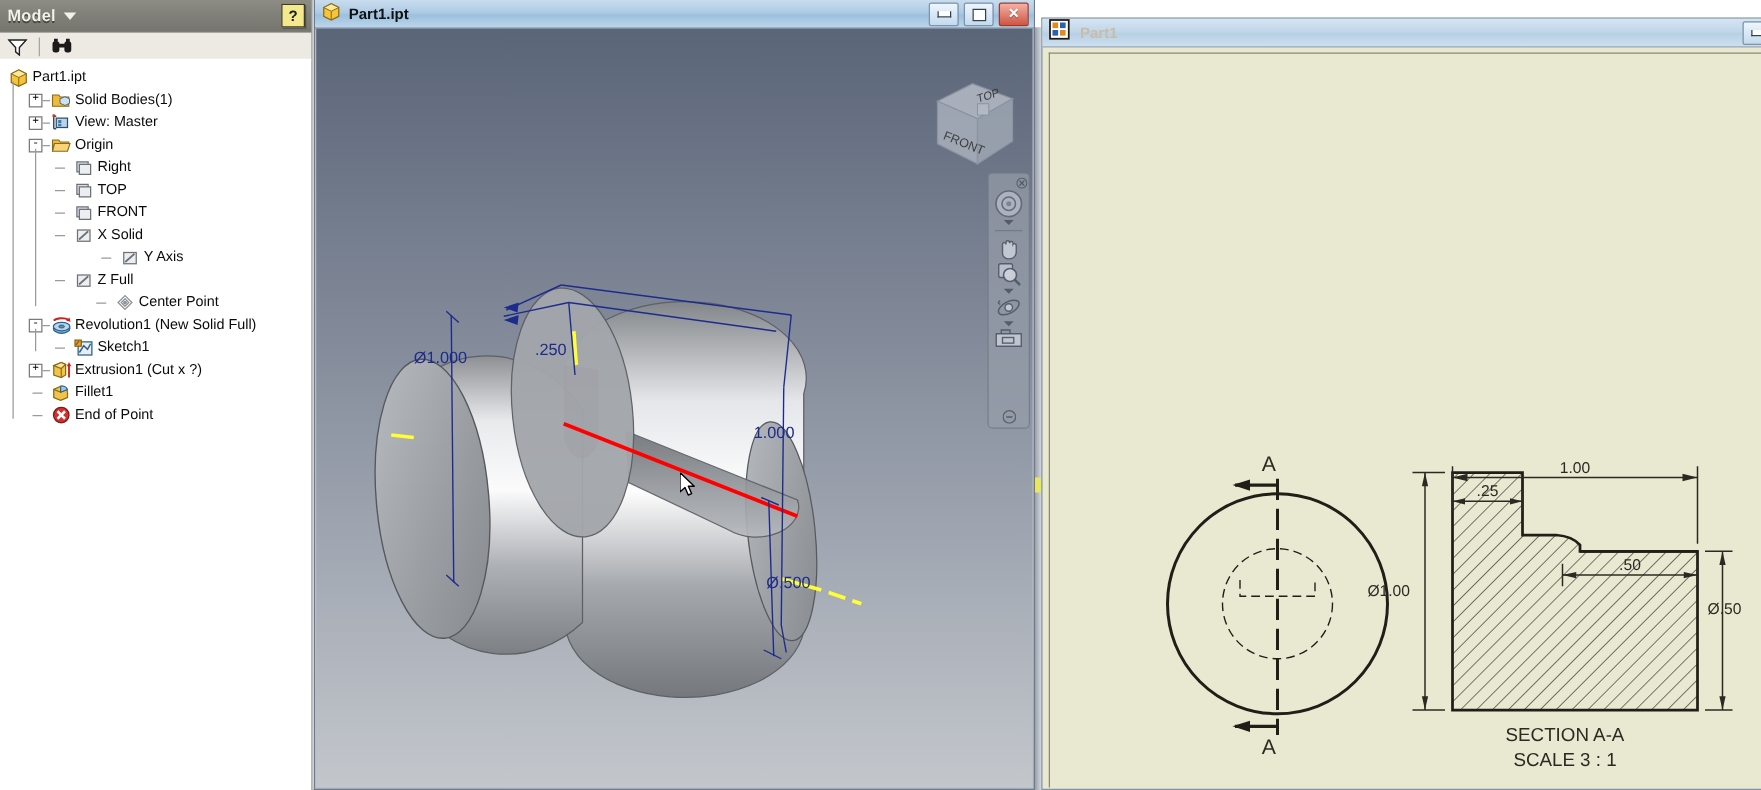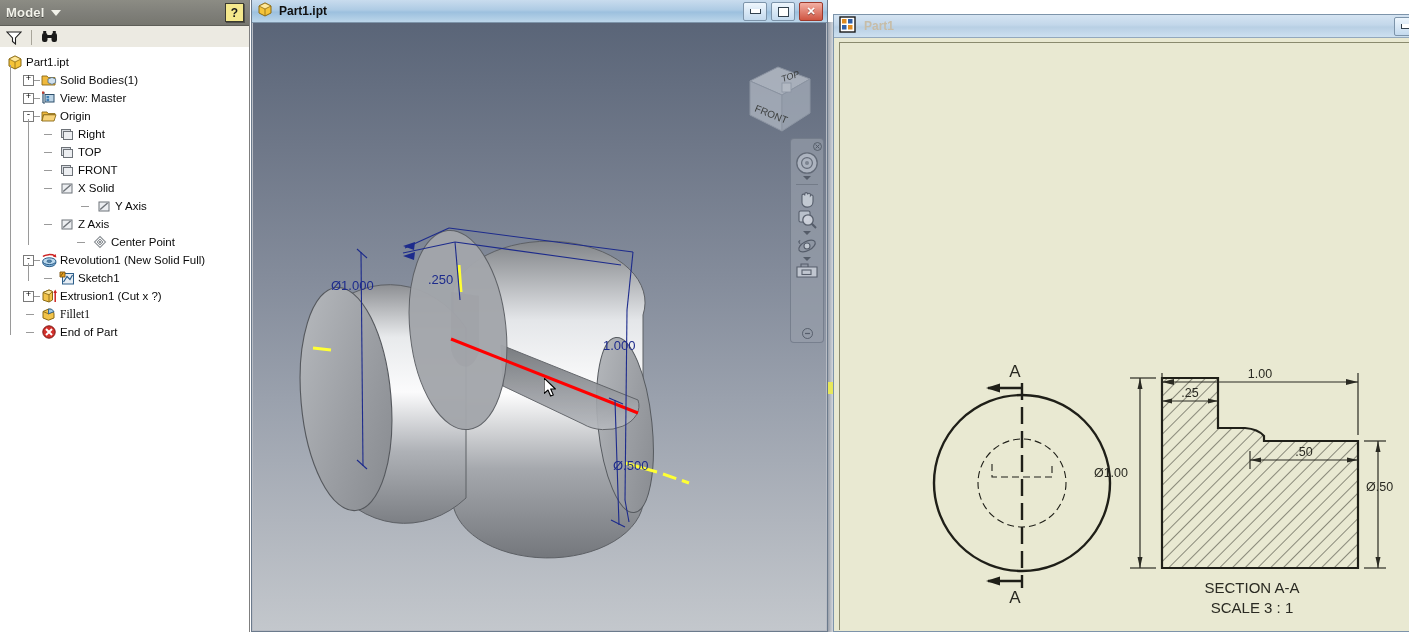--- a/index.html
+++ b/index.html
@@ -310,21 +310,21 @@
       </div>
       <div class="tree-row" style="padding-left: 41px;">
         <span class="conn" style="width: 8px; margin-left: 3px;"></span>
         <span style="width: 6px; flex: 0 0 auto;"></span>
         <span class="ico">
           <svg width="16" height="16" viewBox="0 0 16 16">
             <rect x="3" y="4" width="10" height="9" fill="#eceef1" stroke="#6d7278" stroke-width="1"></rect>
             <line x1="4.2" y1="11.6" x2="11.6" y2="5" stroke="#6d7278" stroke-width="1.4"></line>
           </svg>
         </span>
-        <span class="tree-label">Z Axis</span>
+        <span class="tree-label">Z Full</span>
       </div>
       <div class="tree-row" style="padding-left: 41px; margin-left: 33px;">
         <span class="conn" style="width: 8px; margin-left: 3px;"></span>
         <span style="width: 6px; flex: 0 0 auto;"></span>
         <span class="ico">
           <svg width="16" height="16" viewBox="0 0 16 16">
             <polygon points="8,2.5 13.5,8 8,13.5 2.5,8" fill="none" stroke="#8e9398" stroke-width="1.1"></polygon>
             <polygon points="8,5 11,8 8,11 5,8" fill="none" stroke="#8e9398" stroke-width="1"></polygon>
             <circle cx="8" cy="8" r="1.5" fill="#8e9398"></circle>
           </svg>
@@ -365,42 +365,42 @@
           <svg width="17" height="16" viewBox="0 0 17 16">
             <polygon points="2,4.5 8,2 11.5,3.5 11.5,12 8,14 2,12" fill="#f2c349" stroke="#8a6a14" stroke-width="1"></polygon>
             <polygon points="2,4.5 8,6.8 11.5,3.5 8,2" fill="#fbe394" stroke="#8a6a14" stroke-width=".9"></polygon>
             <line x1="8" y1="6.8" x2="8" y2="14" stroke="#8a6a14" stroke-width=".9"></line>
             <line x1="14.2" y1="14" x2="14.2" y2="3.5" stroke="#cc2222" stroke-width="1.5"></line>
             <polygon points="14.2,1.6 16,5 12.4,5" fill="#cc2222"></polygon>
           </svg>
         </span>
         <span class="tree-label">Extrusion1 (Cut x ?)</span>
       </div>
-      <div class="tree-row" style="padding-left: 23px; font-family: Liberation Serif, serif;">
+      <div class="tree-row" style="padding-left: 23px;">
         <span class="conn" style="width: 8px; margin-left: 3px;"></span>
         <span style="width: 6px; flex: 0 0 auto;"></span>
         <span class="ico">
           <svg width="16" height="16" viewBox="0 0 16 16">
             <path d="M2,5.5 L7.5,3 a5,5 0 0 1 5.5,5 L13,12 L7.5,14.2 L2,12 Z" fill="#f2c349" stroke="#8a6a14" stroke-width="1"></path>
             <path d="M2,5.5 L7.5,7.8 L13,5.6" fill="none" stroke="#8a6a14" stroke-width=".9"></path>
             <path d="M7.5,3 a5,5 0 0 1 5.5,2.6 L7.5,7.8 Z" fill="#9ec8e6" stroke="#2d5f8a" stroke-width=".9"></path>
           </svg>
         </span>
         <span class="tree-label">Fillet1</span>
       </div>
       <div class="tree-row" style="padding-left: 23px;">
         <span class="conn" style="width: 8px; margin-left: 3px;"></span>
         <span style="width: 6px; flex: 0 0 auto;"></span>
         <span class="ico">
           <svg width="16" height="16" viewBox="0 0 16 16">
             <circle cx="8" cy="8" r="6.2" fill="#d2302b" stroke="#7d1a16" stroke-width="1"></circle>
             <path d="M5,5 L11,11 M11,5 L5,11" stroke="#ffffff" stroke-width="2"></path>
           </svg>
         </span>
-        <span class="tree-label">End of Part</span>
+        <span class="tree-label">End of Point</span>
       </div>
       <div class="vline" style="left: 10px; top: 18px; height: 270px;"></div>
       <div class="vline" style="left: 28px; top: 72px; height: 126px;"></div>
       <div class="vline" style="left: 28px; top: 216px; height: 18px;"></div>
     </div>
 </div>
 
 <div id="model-window">
 
   <div id="model-titlebar">

